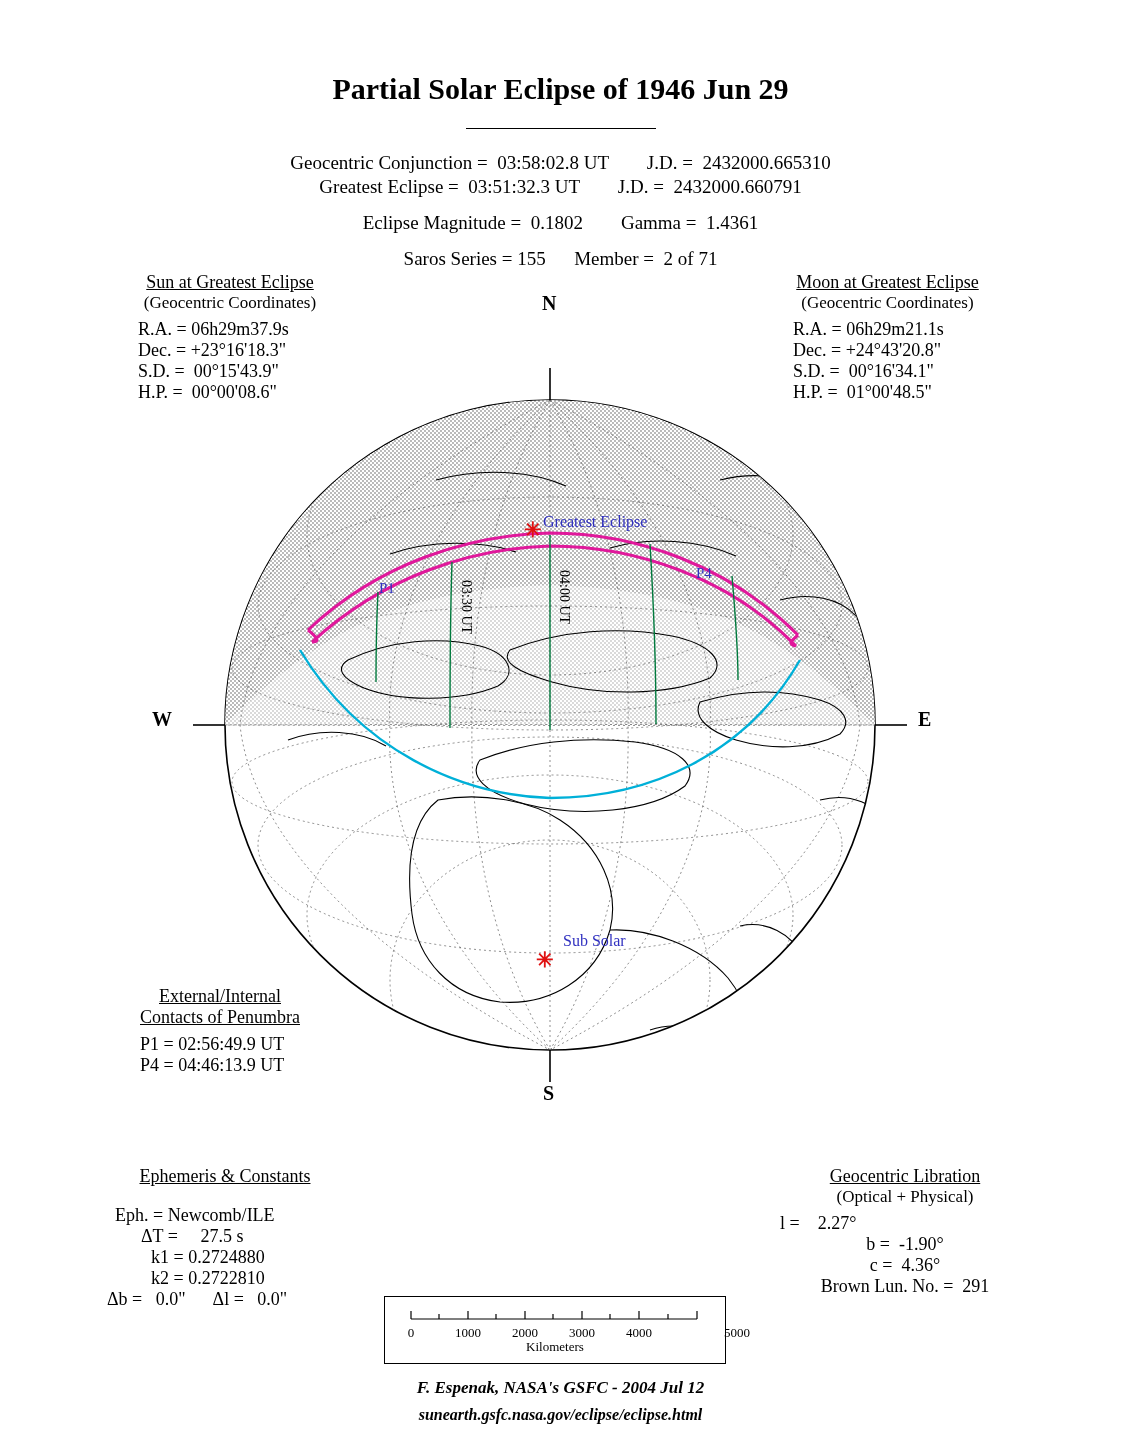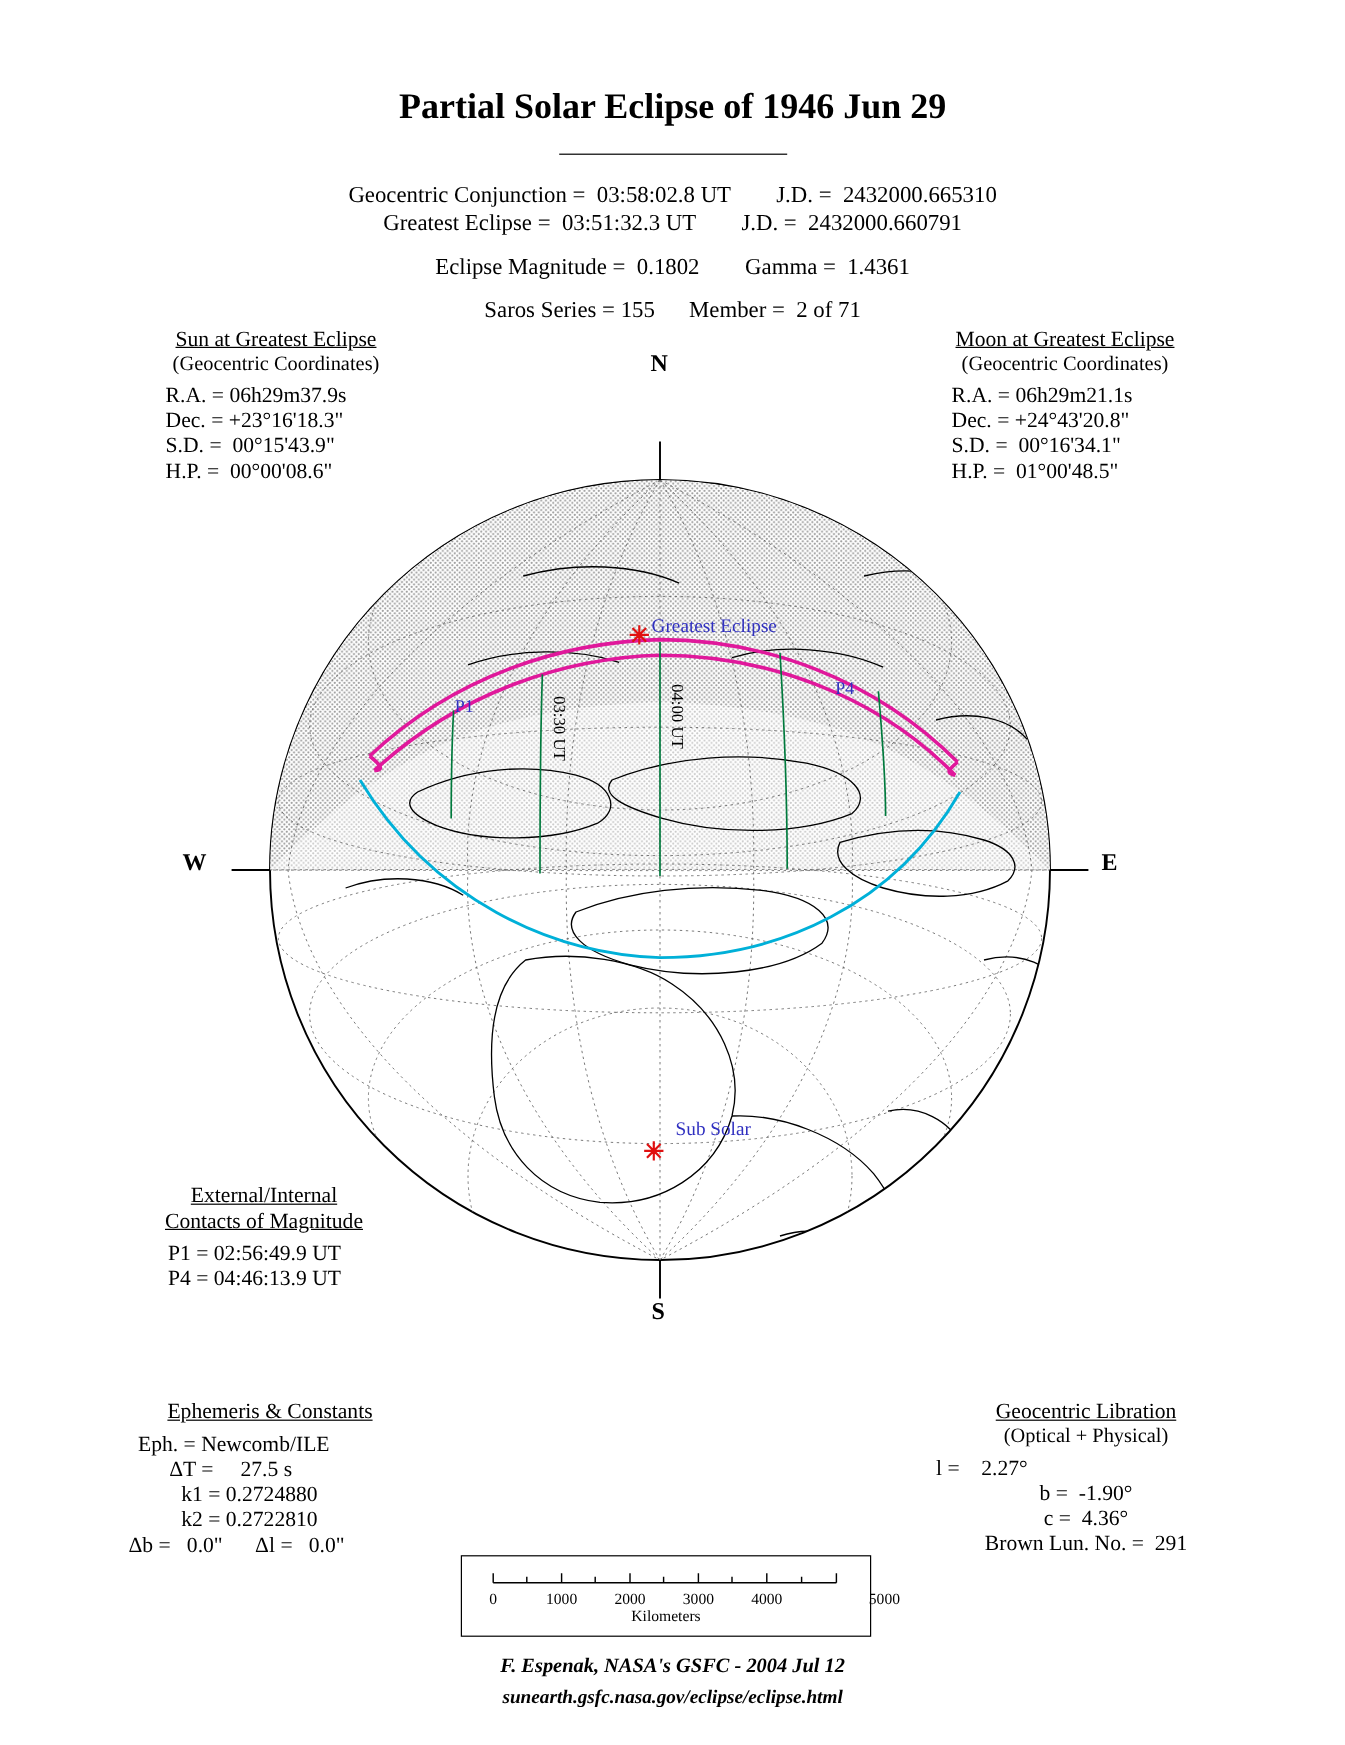--- a/index.html
+++ b/index.html
@@ -57,21 +57,21 @@
 
   #sun-block { top: 272px; left: 120px; width: 220px; }
   #sun-block .rows { margin-top: 6px; padding-left: 18px; }
   #moon-block { top: 272px; left: 775px; width: 225px; }
   #moon-block .rows { margin-top: 6px; padding-left: 18px; }
 
   #contacts-block { top: 986px; left: 120px; width: 200px; }
   #contacts-block .rows { margin-top: 6px; padding-left: 20px; }
 
   #eph-block { top: 1166px; left: 105px; width: 240px; }
-  #eph-block .rows { margin-top: 6px; }
+  #eph-block .rows { margin-top: 18px; }
   #eph-block .rows div { text-align: left; }
 
   #lib-block { top: 1166px; left: 780px; width: 250px; }
   #lib-block .rows { margin-top: 6px; text-align: center; }
 
   #globe-wrap { top: 330px; left: 180px; width: 760px; height: 790px; }
 
   #credit1 {
     top: 1378px; left: 0; width: 1121px; text-align: center;
     font-size: 17px; font-style: italic; font-weight: bold;
@@ -125,21 +125,21 @@
   <div class="rows">
     <div class="blockrow">R.A. = 06h29m21.1s</div>
     <div class="blockrow">Dec. = +24°43'20.8"</div>
     <div class="blockrow">S.D. =  00°16'34.1"</div>
     <div class="blockrow">H.P. =  01°00'48.5"</div>
   </div>
 </div>
 
 <div class="abs" id="contacts-block">
   <div class="blockhead">External/Internal</div>
-  <div class="blockhead">Contacts of Magnitude</div>
+  <div class="blockhead">Contacts of Penumbra</div>
   <div class="rows">
     <div class="blockrow">P1 = 02:56:49.9 UT</div>
     <div class="blockrow">P4 = 04:46:13.9 UT</div>
   </div>
 </div>
 
 <div class="abs" id="eph-block">
   <div class="blockhead">Ephemeris &amp; Constants</div>
   <div class="rows">
     <div class="blockrow" style="padding-left:10px">Eph. = Newcomb/ILE</div>

